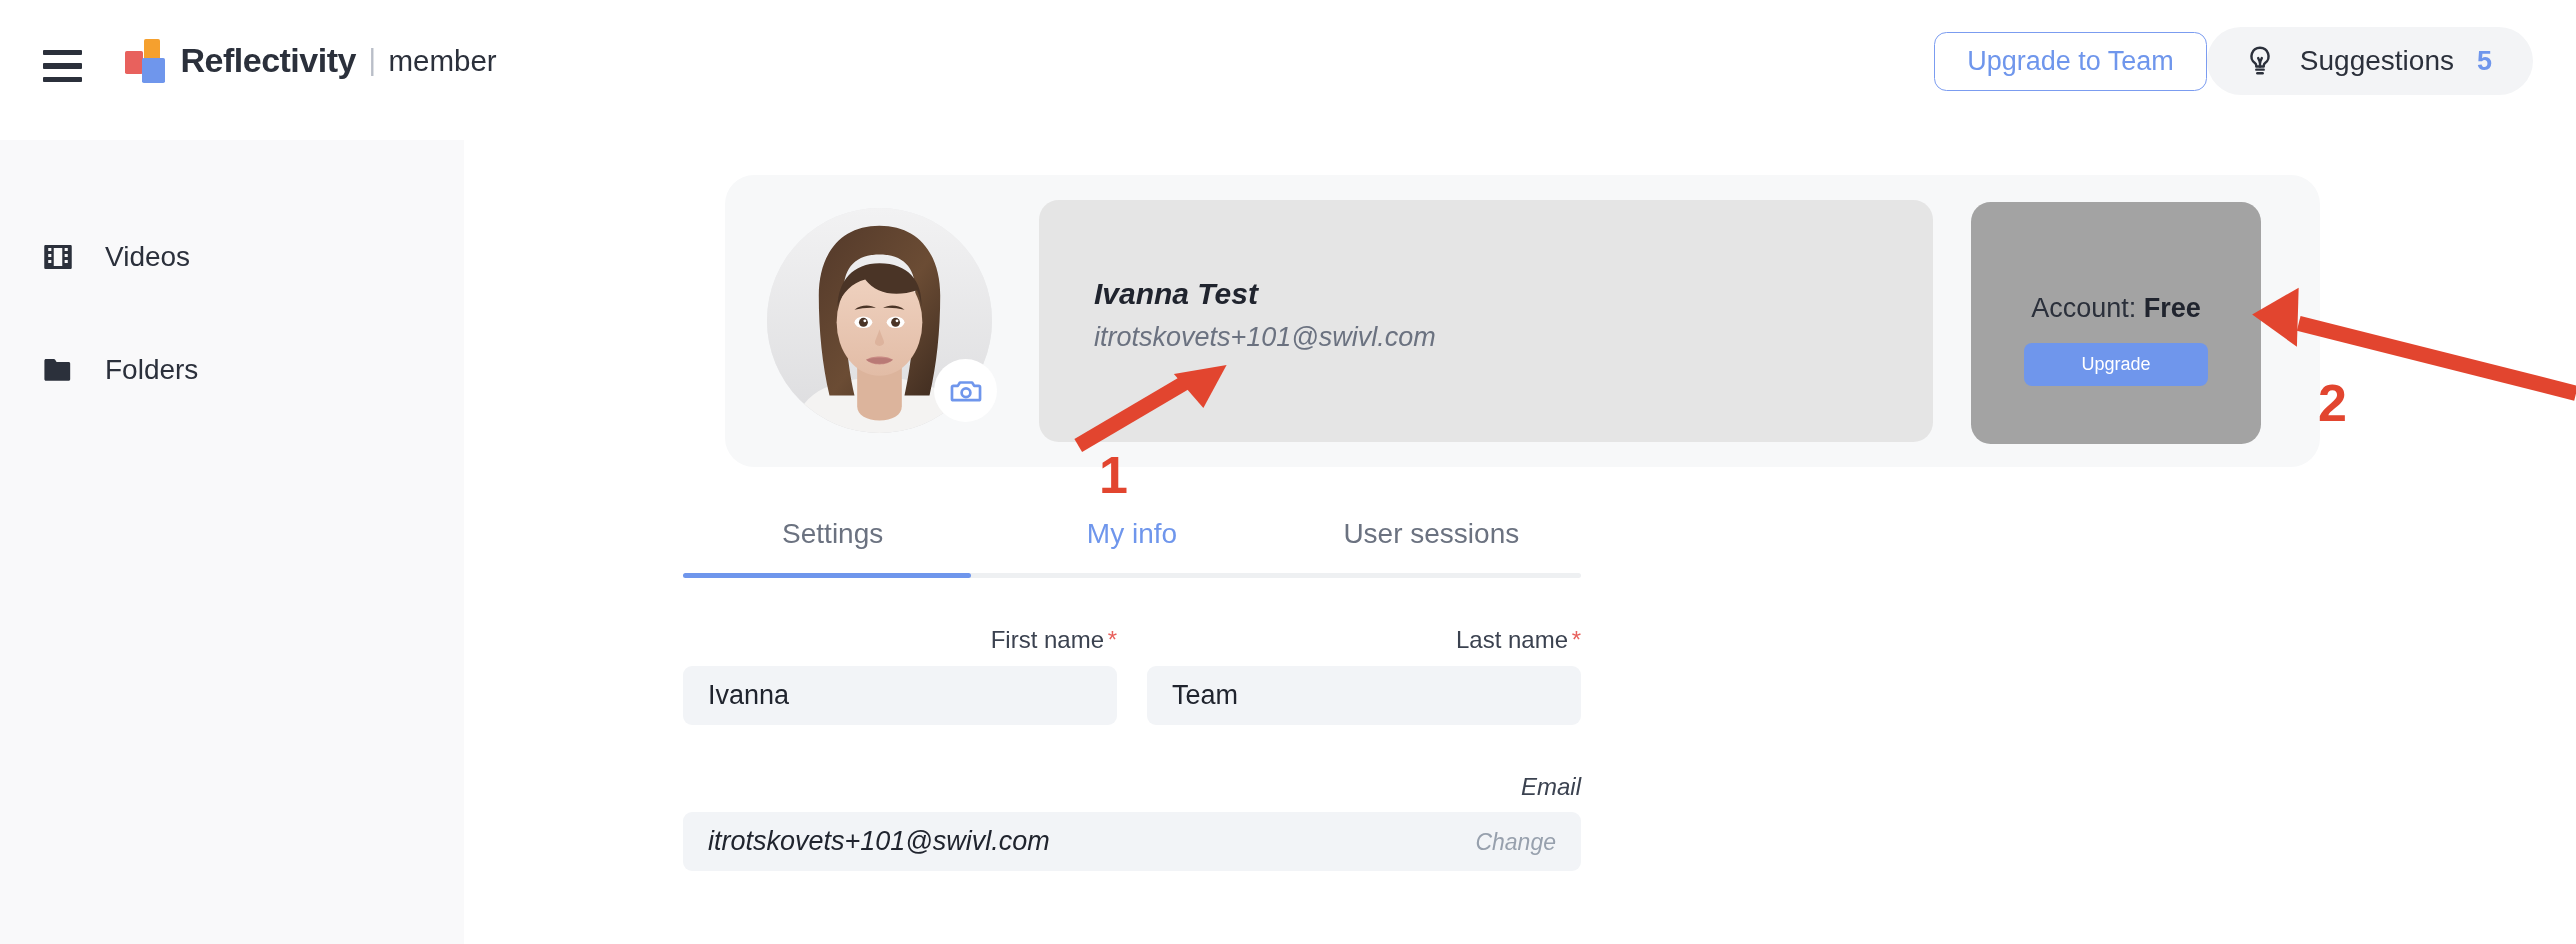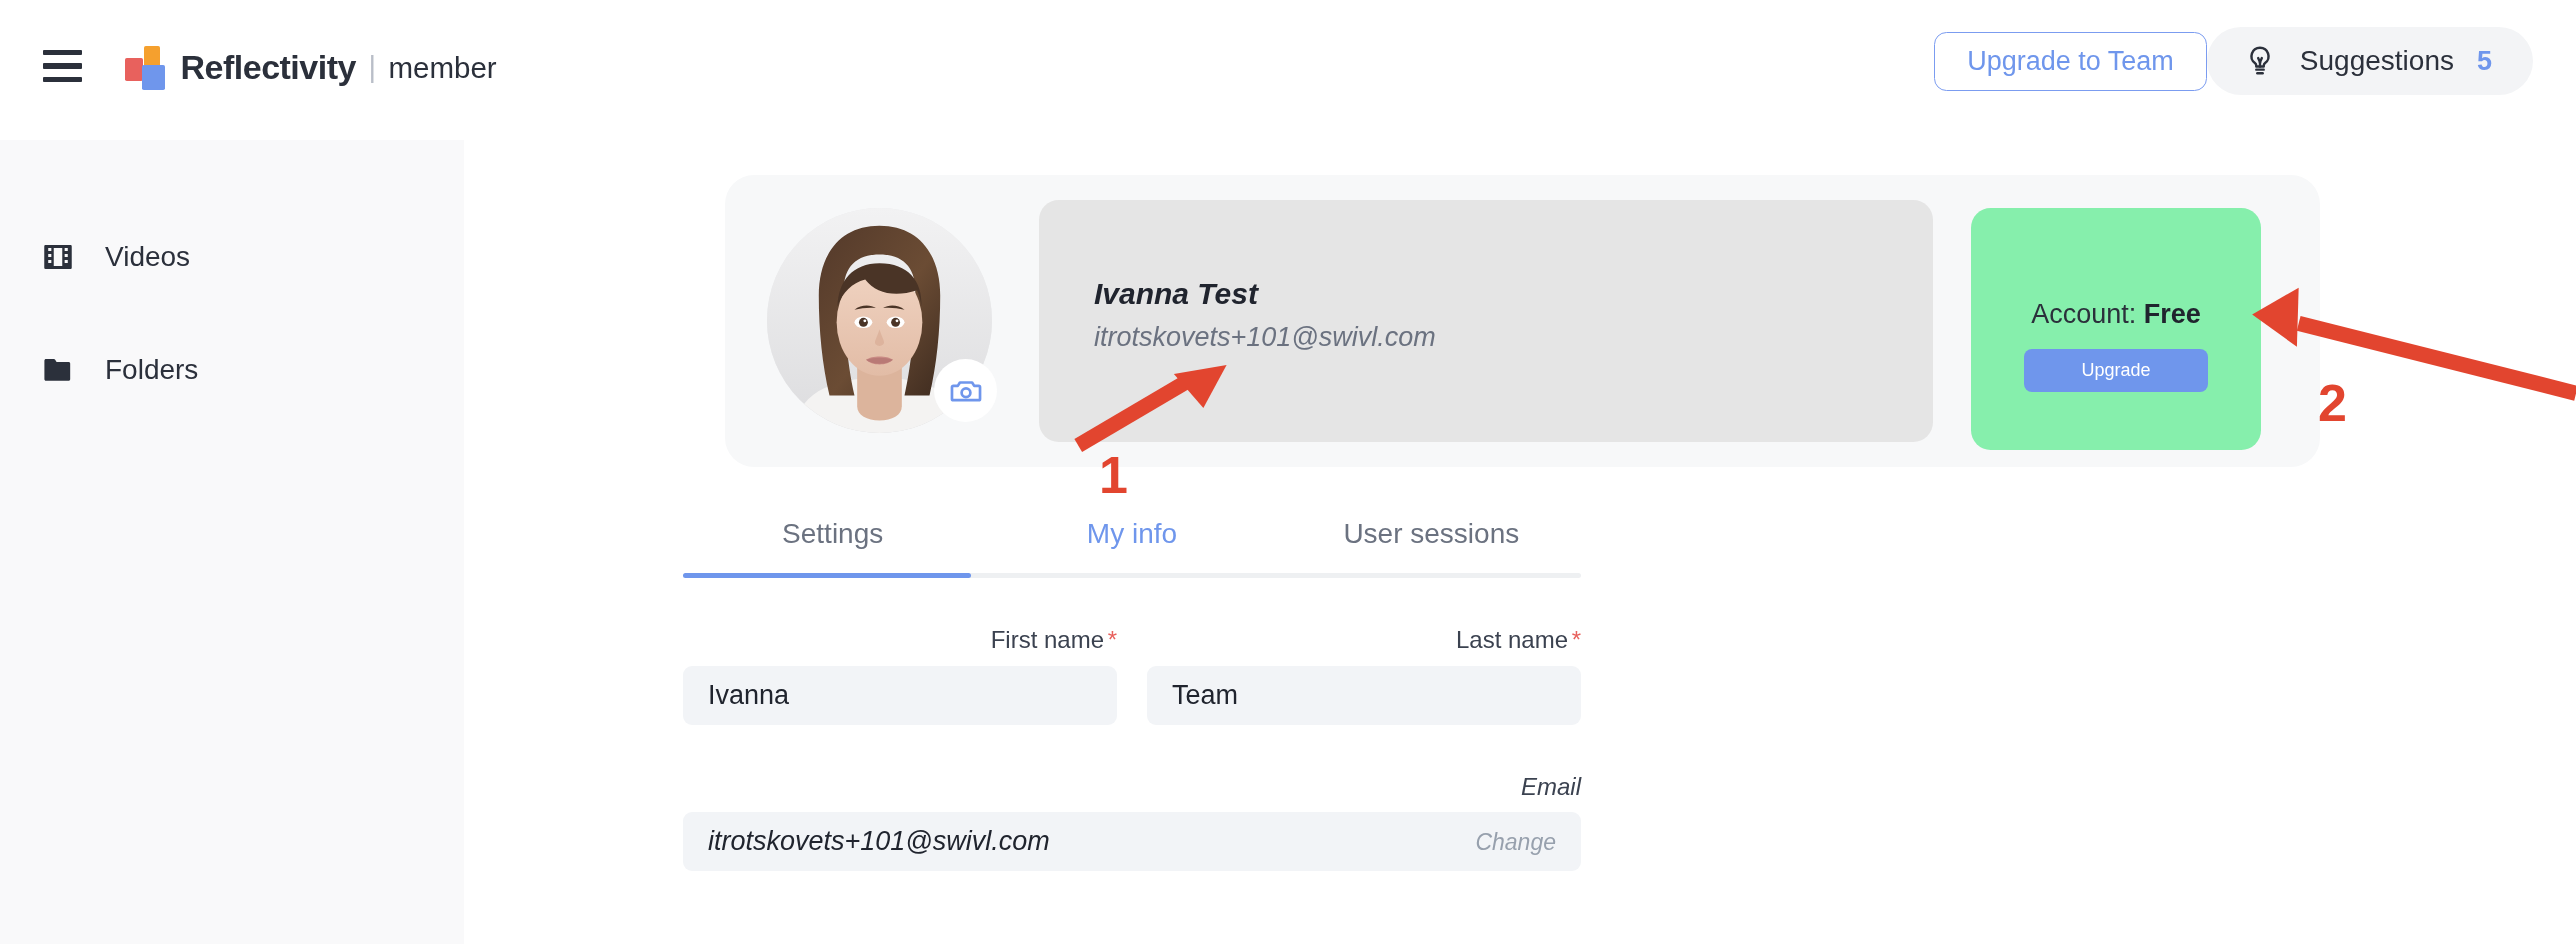--- a/index.html
+++ b/index.html
@@ -18,21 +18,21 @@
     position: absolute; left: 0; top: 0; width: 2576px; height: 140px;
     background: #ffffff; display: flex; align-items: center;
   }
   .hamburger {
     position: absolute; left: 43px; top: 50px; width: 39px; height: 32px;
     display: flex; flex-direction: column; justify-content: space-between;
     cursor: pointer;
   }
   .hamburger span { display: block; width: 39px; height: 5.4px; background: #2b303b; border-radius: 0.9px; }
 
-  .brand { position: absolute; left: 125px; top: 46px; display: flex; align-items: center; }
+  .brand { position: absolute; left: 125px; top: 39px; display: flex; align-items: center; }
   .logo-mark { position: relative; width: 43px; height: 43px; margin-right: 12.5px; }
   .logo-mark .sq-red    { position: absolute; left: 0;  top: 11.6px; width: 18px; height: 23px; background: #e8615d; border-radius: 1.8px; }
   .logo-mark .sq-orange { position: absolute; left: 19px; top: 0;  width: 16px; height: 21.5px; background: #f5a02e; border-radius: 1.8px; }
   .logo-mark .sq-blue   { position: absolute; left: 17px; top: 19px; width: 23px; height: 25px; background: #6f96ec; border-radius: 1.8px; }
   .brand-name { font-size: 34px; font-weight: bold; color: #2b303b; letter-spacing: -0.5px; line-height: 43px; }
   .brand-sep { color: #b9bec8; font-size: 29px; margin: 0 12.5px; line-height: 43px; font-weight: 300; }
   .brand-role { font-size: 29.5px; color: #2b303b; font-weight: 400; line-height: 43px; }
 
   .header-right { position: absolute; right: 43px; top: 27px; display: flex; align-items: center; }
   .btn-upgrade-team {
@@ -84,22 +84,22 @@
   .camera-badge svg { width: 34px; height: 34px; display: block; }
 
   .identity-card {
     position: absolute; left: 314px; top: 25px; width: 894px; height: 242px;
     background: #e5e5e5; border-radius: 19.7px; font-style: italic;
   }
   .identity-name { position: absolute; left: 55px; top: 77px; font-size: 30px; font-weight: bold; color: #20242e; }
   .identity-email { position: absolute; left: 55px; top: 122px; font-size: 27px; color: #6b7280; }
 
   .account-card {
-    position: absolute; left: 1246px; top: 33px; width: 290px; height: 242px;
-    background: #86efac; border-radius: 19.7px;
+    position: absolute; left: 1246px; top: 27px; width: 290px; height: 242px;
+    background: #a3a3a3; border-radius: 19.7px;
   }
   .account-label { position: absolute; left: 0; right: 0; top: 91px; text-align: center; font-size: 27px; color: #2b303b; }
   .account-label b { font-weight: bold; color: #20242e; }
   .btn-upgrade {
     position: absolute; left: 50%; transform: translateX(-50%); top: 141px;
     width: 184px; height: 43px; background: #6f96ec; color: #ffffff;
     border: none; border-radius: 8px; font-size: 18px;
     font-family: "Liberation Sans", sans-serif; cursor: pointer;
   }
 

